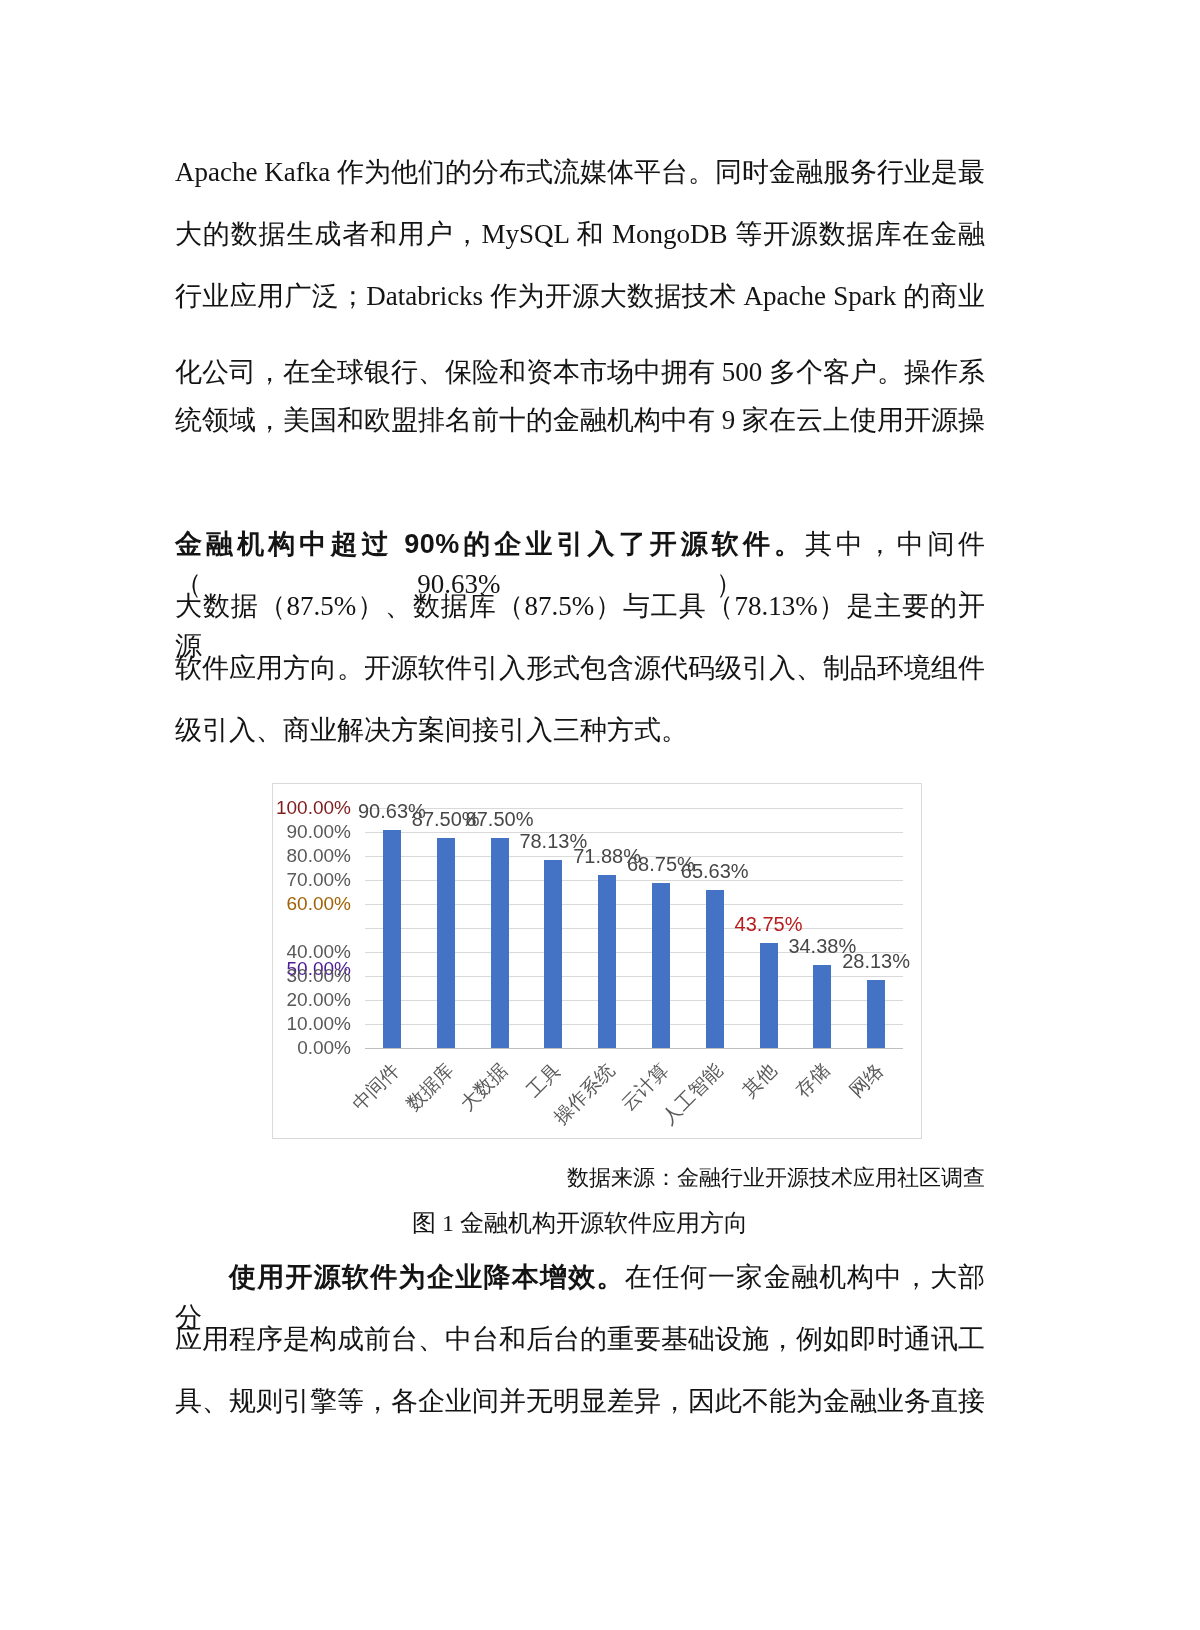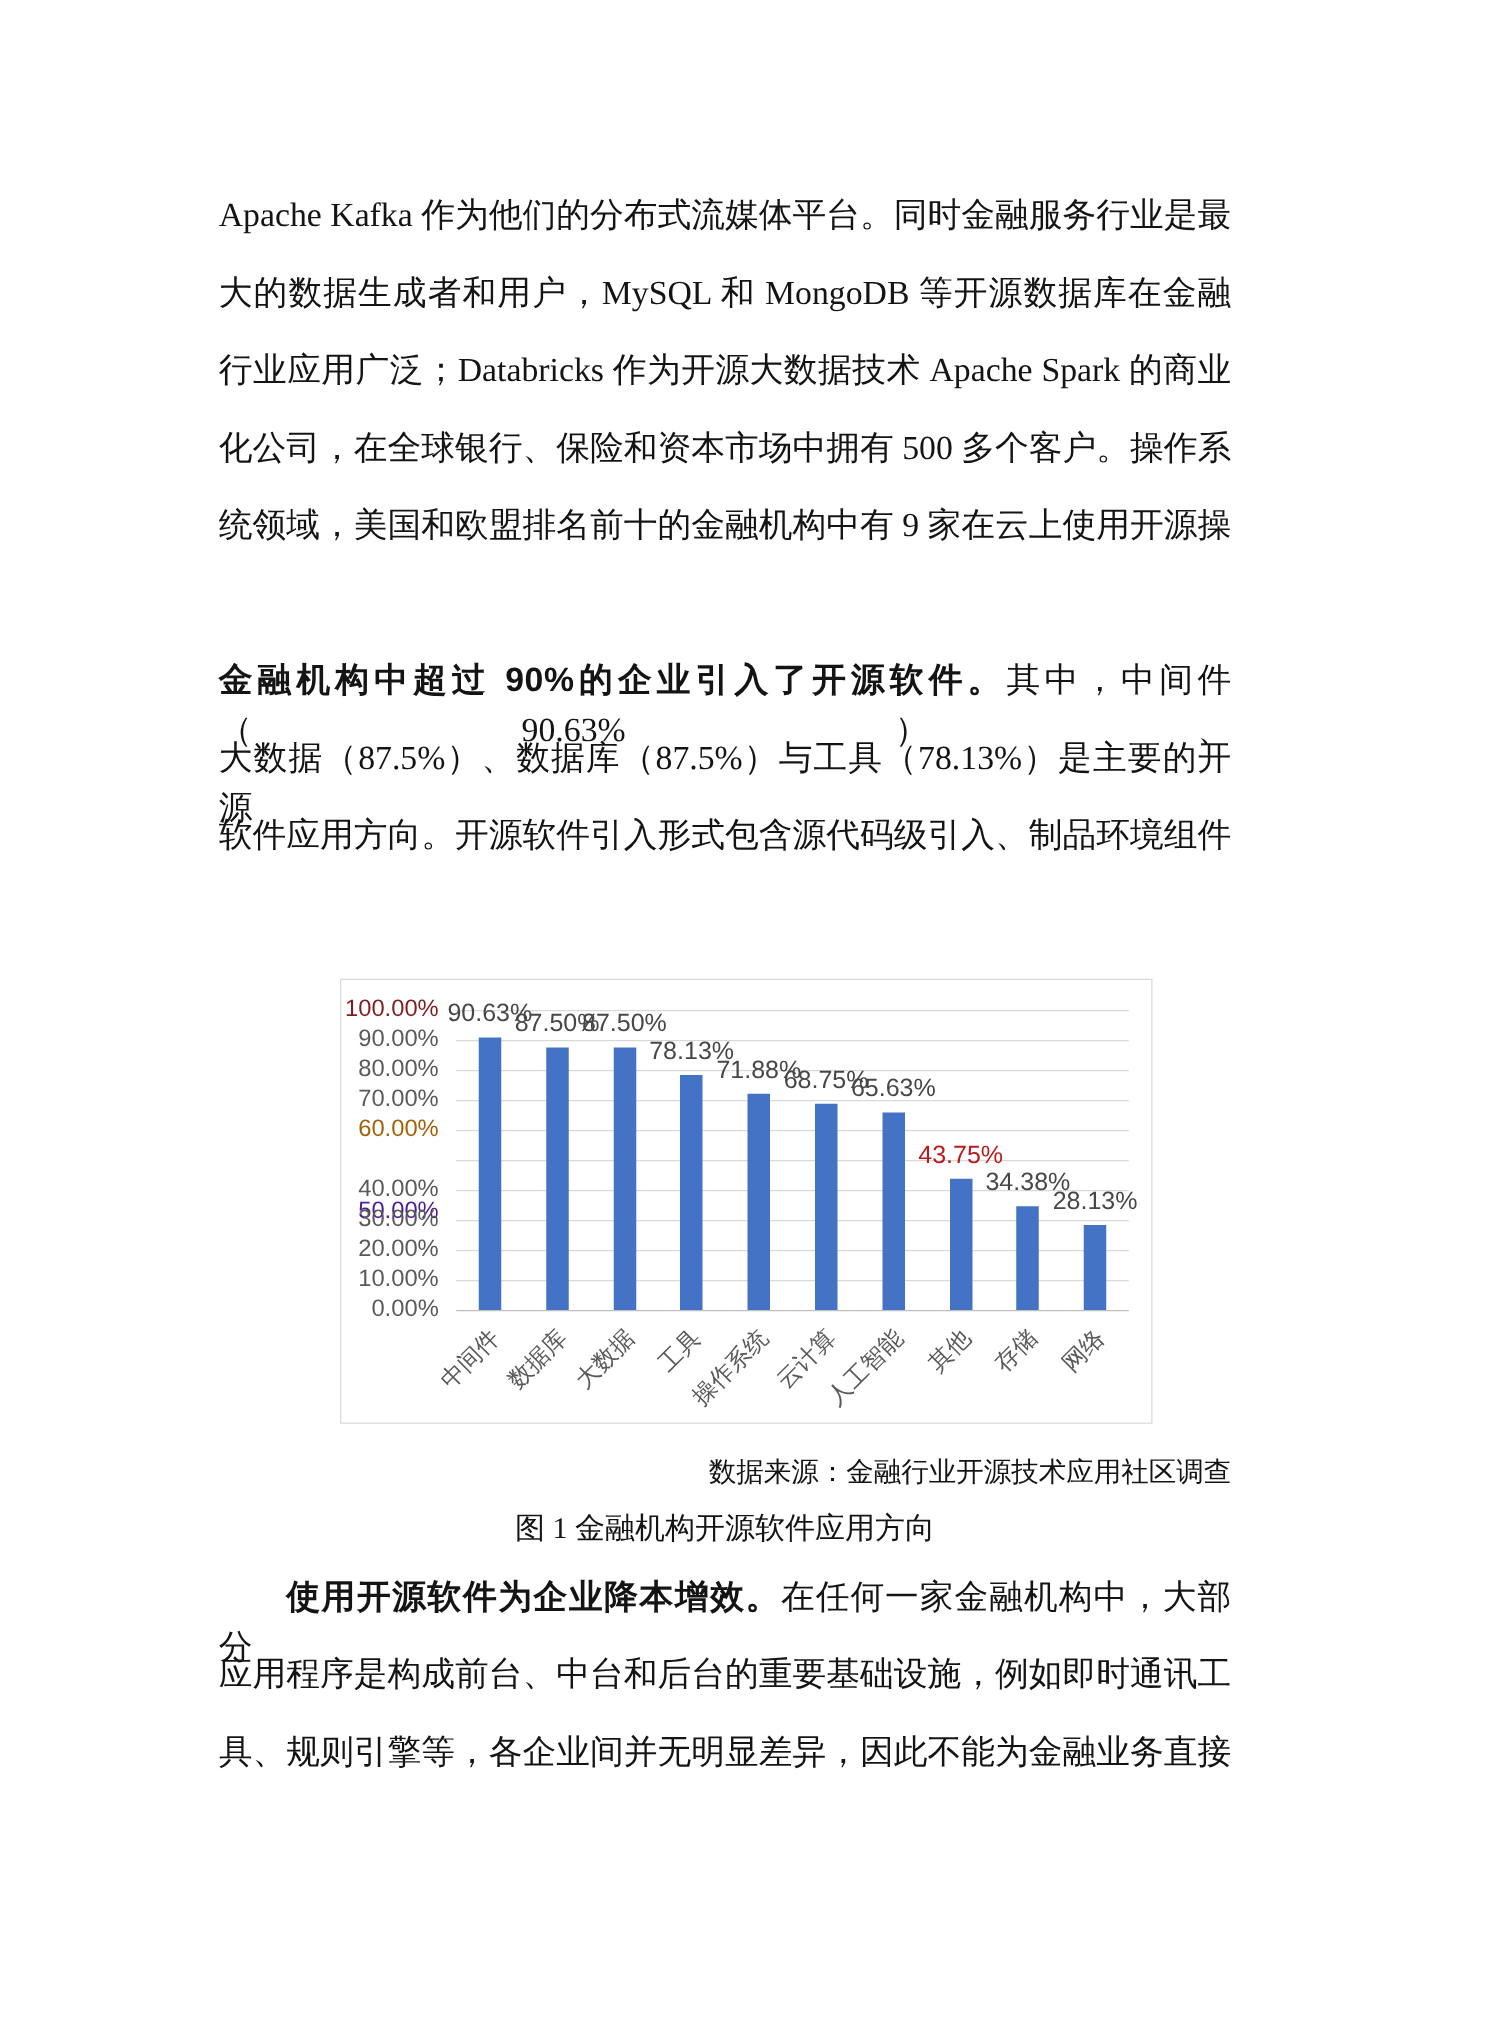--- a/index.html
+++ b/index.html
@@ -48,25 +48,26 @@
   }
 </style>
 </head>
 <body>
 
 <div class="page">
 
   <div class="bodyline j" style="top:152px"><span class="seg">Apache Kafka 作为他们的分布式流媒体平台。同时金融服务行业是最</span></div>
   <div class="bodyline j" style="top:214px"><span class="seg">大的数据生成者和用户，MySQL 和 MongoDB 等开源数据库在金融</span></div>
   <div class="bodyline j" style="top:276px"><span class="seg">行业应用广泛；Databricks 作为开源大数据技术 Apache Spark 的商业</span></div>
-  <div class="bodyline j" style="top:338px"><span class="seg">化公司，在全球银行、保险和资本市场中拥有 500 多个客户。操作系</span></div>
+  <div class="bodyline j" style="top:352px"><span class="seg">化公司，在全球银行、保险和资本市场中拥有 500 多个客户。操作系</span></div>
   <div class="bodyline j" style="top:400px"><span class="seg">统领域，美国和欧盟排名前十的金融机构中有 9 家在云上使用开源操</span></div>
   <div class="bodyline j" style="top:524px"><span class="seg bold">金融机构中超过 90%的企业引入了开源软件。</span><span class="seg">其中，中间件（90.63%）、</span></div>
   <div class="bodyline j" style="top:586px"><span class="seg">大数据（87.5%）、数据库（87.5%）与工具（78.13%）是主要的开源</span></div>
   <div class="bodyline j" style="top:648px"><span class="seg">软件应用方向。开源软件引入形式包含源代码级引入、制品环境组件</span></div>
+  <div class="bodyline" style="top:710px"><span class="seg">级引入、商业解决方案间接引入三种方式。</span></div>
 
   <div class="chart-frame" id="chart">
       <div class="gridline" style="left: 92px; width: 538px; top: 24px; background: rgb(217, 217, 217);"></div>
       <div class="ytick" style="top: 13px; color: #7f1d1d;">100.00%</div>
       <div class="gridline" style="left: 92px; width: 538px; top: 48px; background: rgb(217, 217, 217);"></div>
       <div class="ytick" style="top: 37px; color: rgb(89, 89, 89);">90.00%</div>
       <div class="gridline" style="left: 92px; width: 538px; top: 72px; background: rgb(217, 217, 217);"></div>
       <div class="ytick" style="top: 61px; color: rgb(89, 89, 89);">80.00%</div>
       <div class="gridline" style="left: 92px; width: 538px; top: 96px; background: rgb(217, 217, 217);"></div>
       <div class="ytick" style="top: 85px; color: rgb(89, 89, 89);">70.00%</div>

